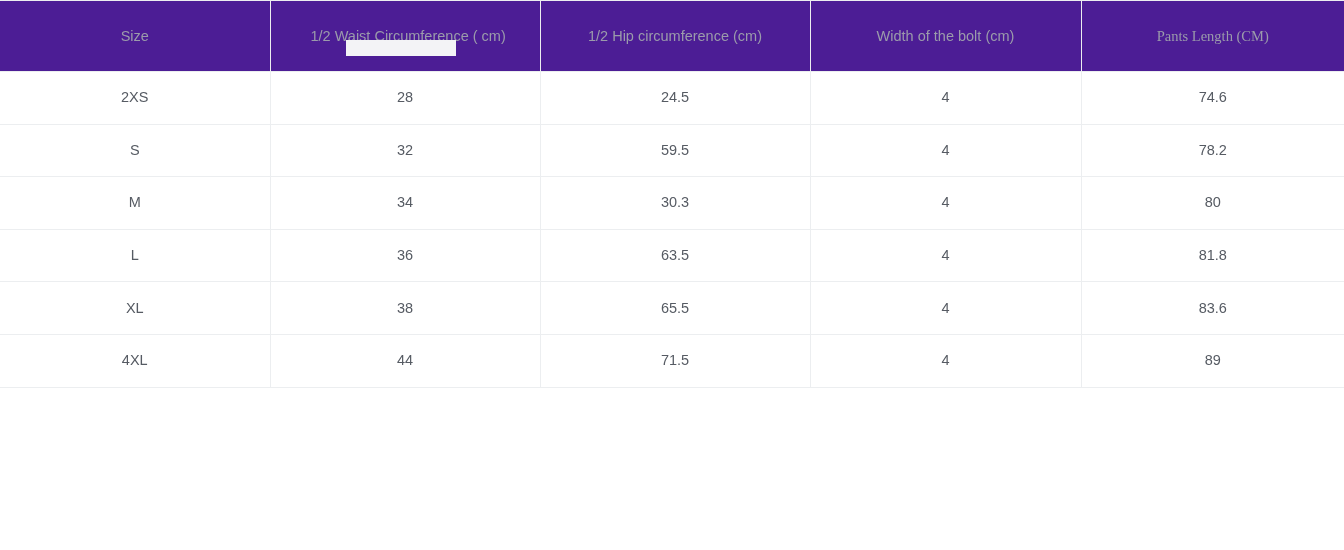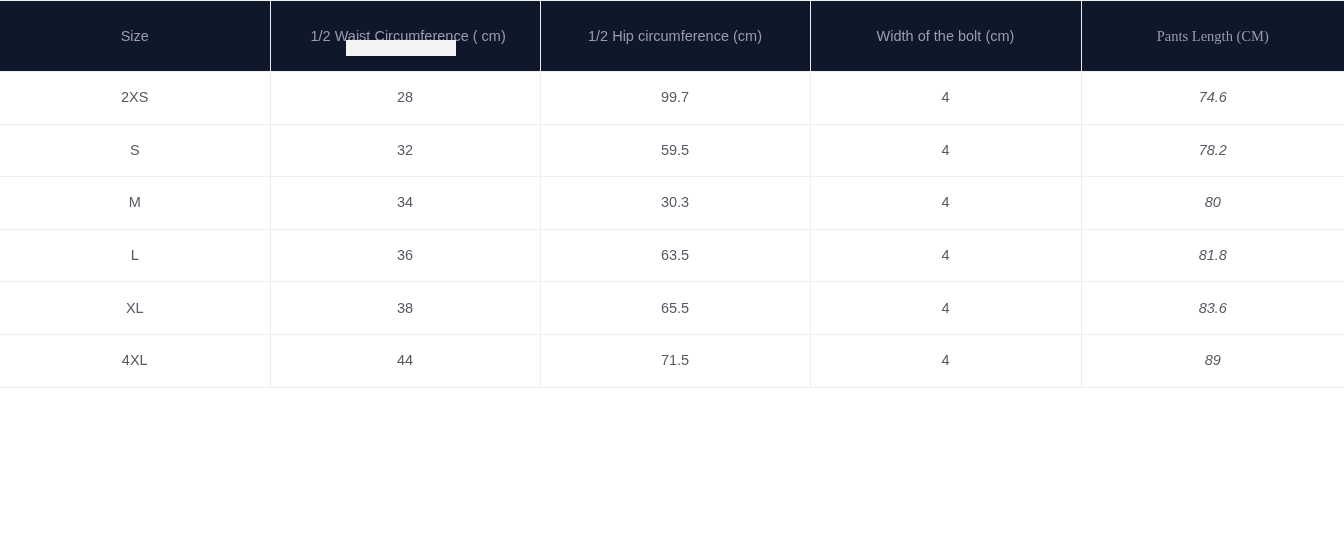--- a/index.html
+++ b/index.html
@@ -19,21 +19,21 @@
     height: 550px;
     overflow: hidden;
     position: relative;
     background: #ffffff;
   }
 
   table.size-table {
     width: 1344px;
     border-collapse: collapse;
     table-layout: fixed;
-    background: #0f172a;
+    background: #4c1d95;
   }
 
   table.size-table col.c0 { width: 270px; }
   table.size-table col.c1 { width: 270px; }
   table.size-table col.c2 { width: 270px; }
   table.size-table col.c3 { width: 271px; }
   table.size-table col.c4 { width: 263px; }
 
   thead tr.header-row {
     height: 71px;
@@ -83,21 +83,21 @@
     vertical-align: middle;
     font-weight: 400;
     font-size: 14.5px;
     line-height: 19px;
     color: #565b63;
     padding: 4px 12px;
     border-bottom: 1px solid #eceef0;
     border-right: 1px solid #eceef0;
     background: #ffffff;
   }
-  tbody td:last-child { border-right: none; font-style: italic; }
+  tbody td:last-child { border-right: none; }
 </style>
 </head>
 <body>
 
 <div class="size-chart-wrap">
   <table class="size-table">
     <colgroup>
       <col class="c0">
         <col class="c1">
         <col class="c2">
@@ -121,21 +121,21 @@
         </th>
         <th>
           <span>Pants Length (CM)</span>
         </th>
       </tr>
     </thead>
     <tbody id="table-body">
         <tr class="data-row">
           <td>2XS</td>
           <td>28</td>
-          <td>99.7</td>
+          <td>24.5</td>
           <td>4</td>
           <td>74.6</td>
         </tr>
         <tr class="data-row">
           <td>S</td>
           <td>32</td>
           <td>59.5</td>
           <td>4</td>
           <td>78.2</td>
         </tr>

